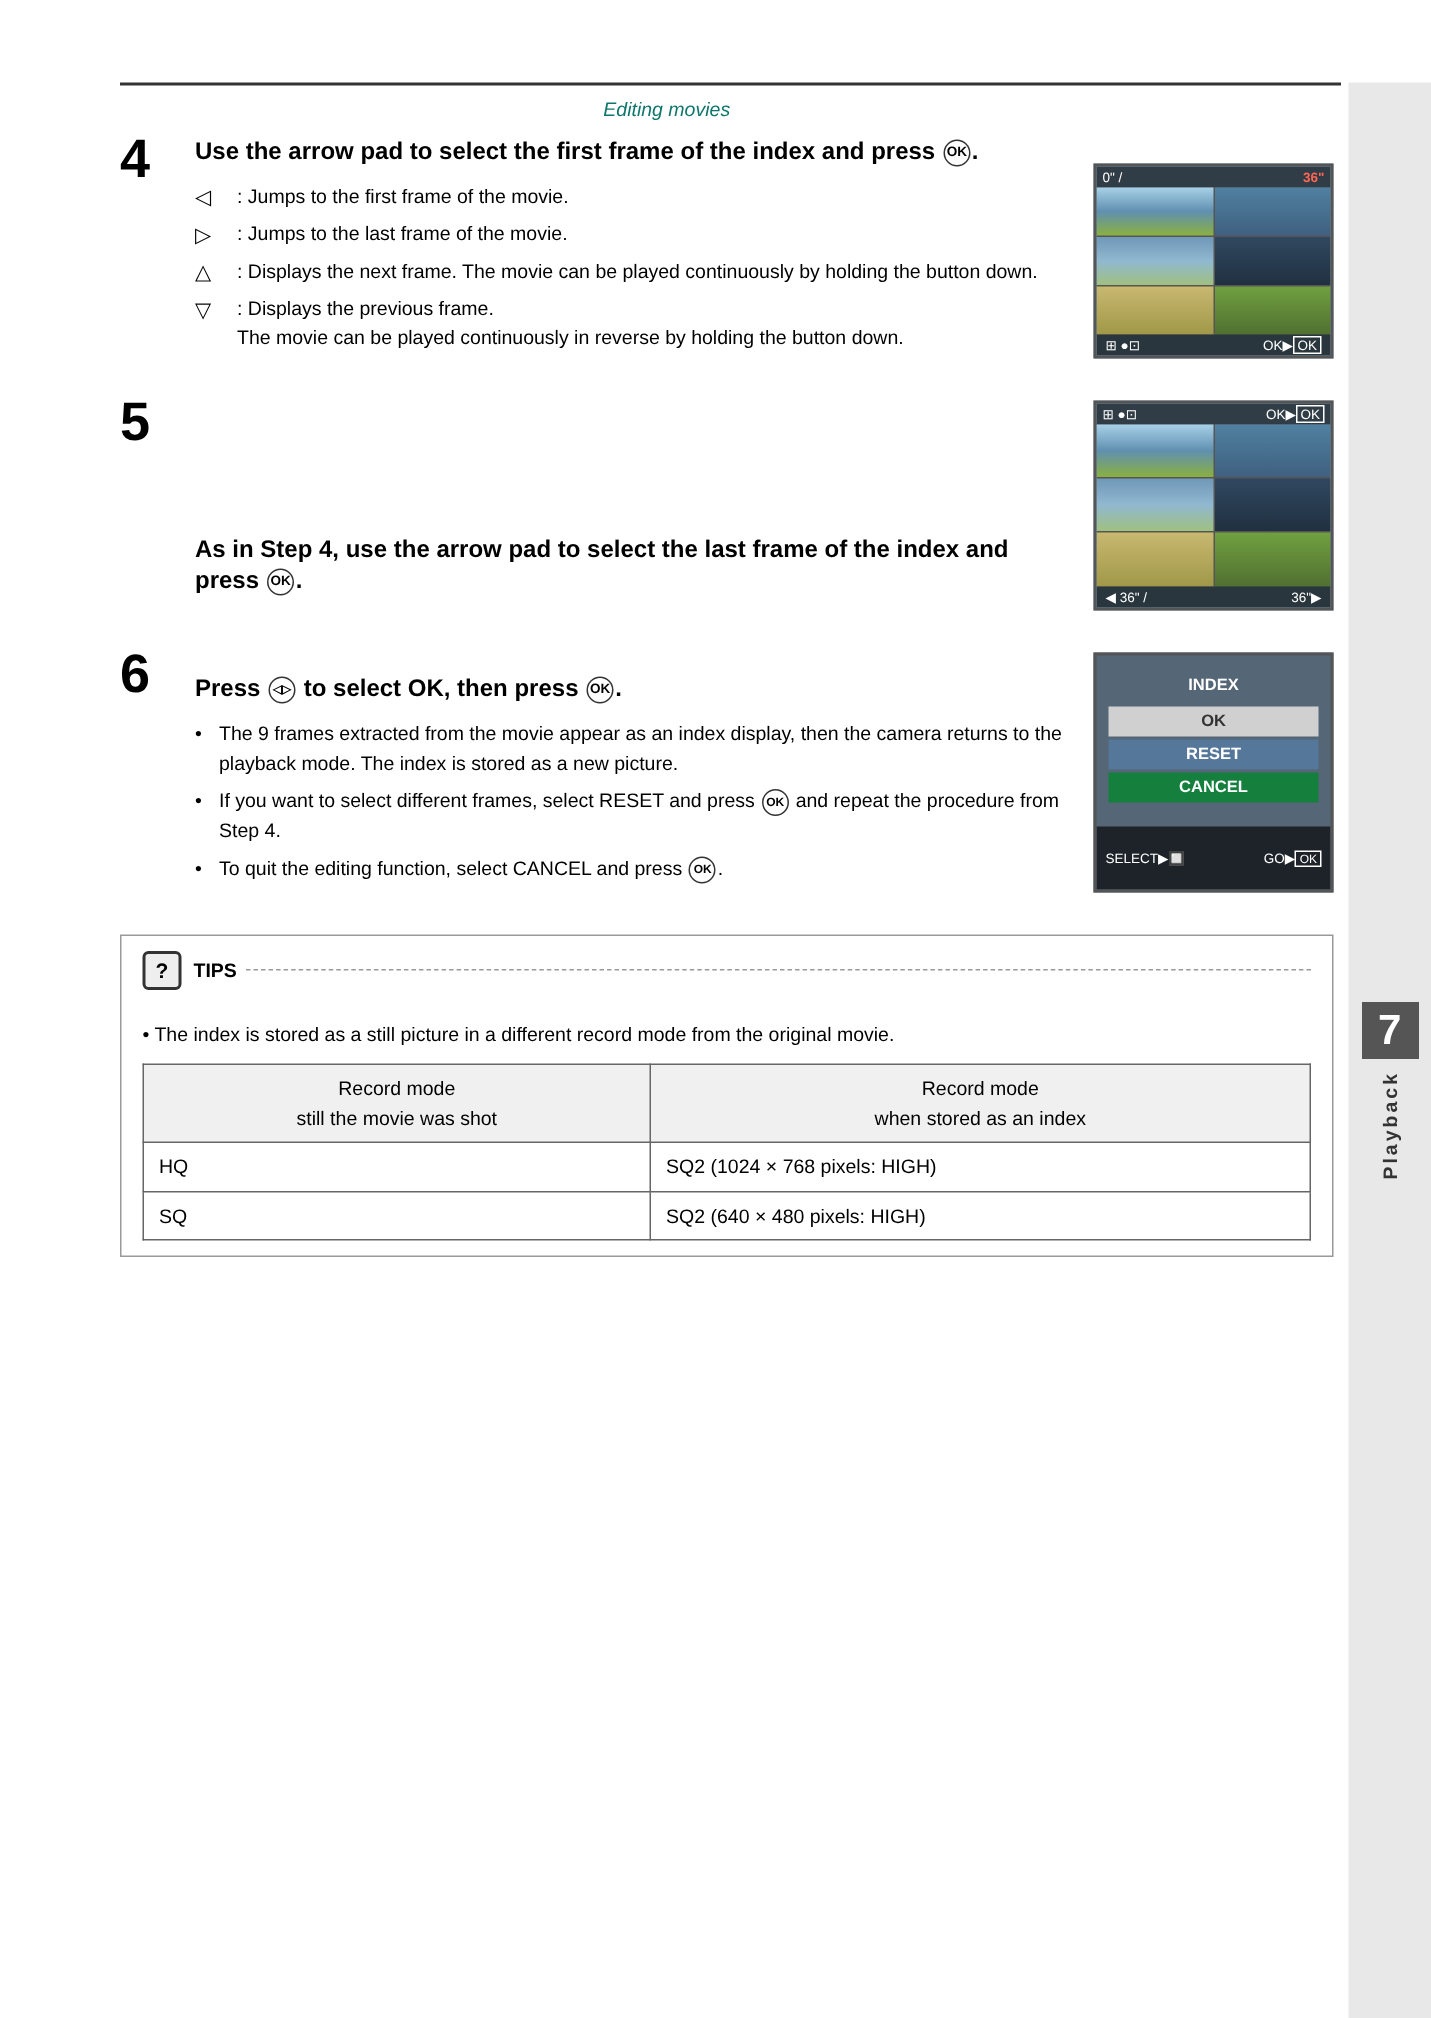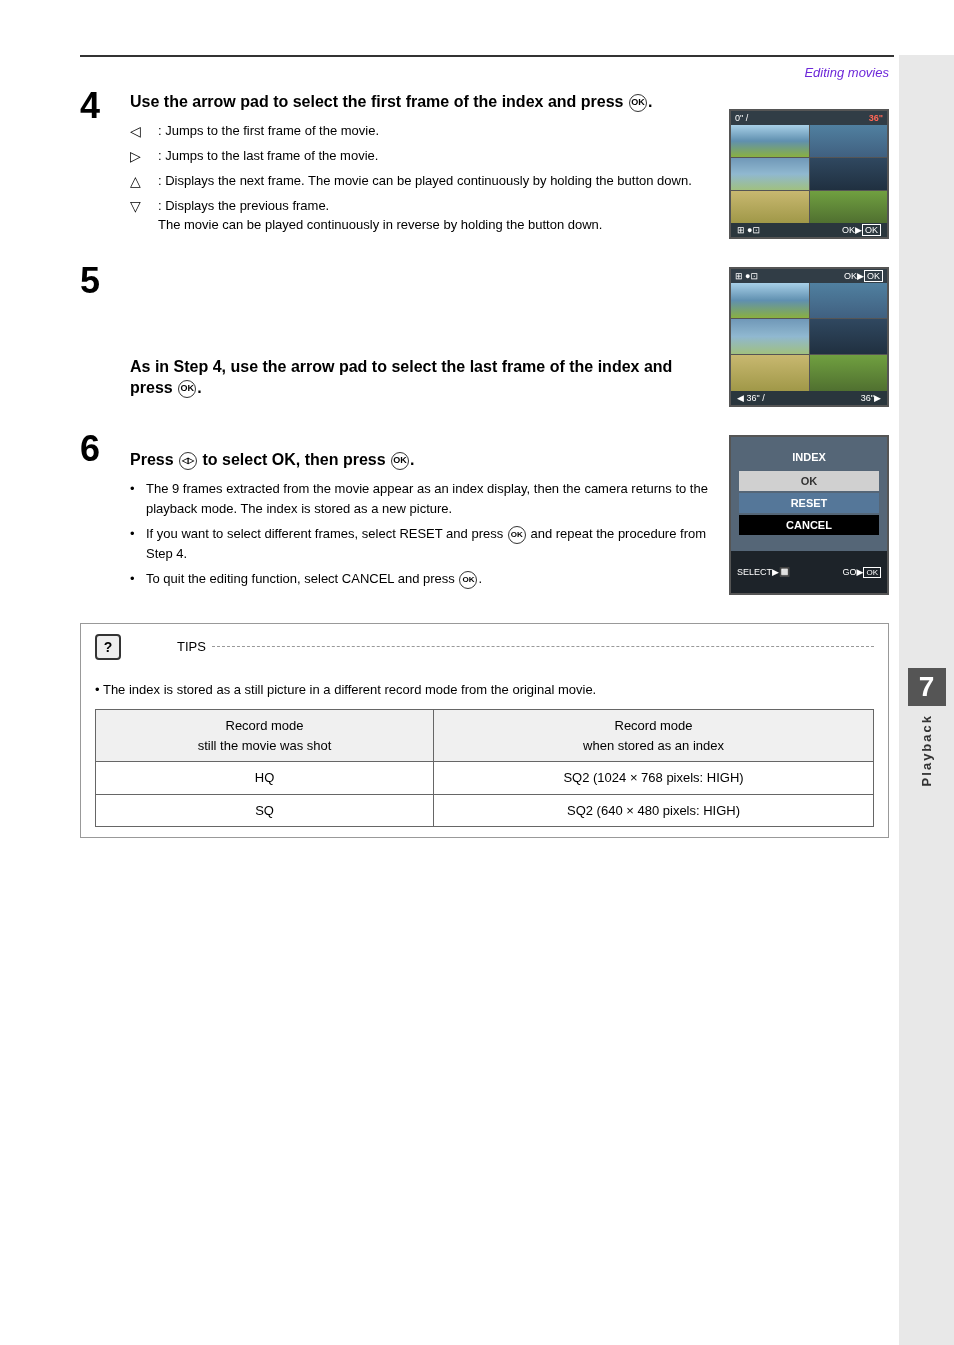--- a/index.html
+++ b/index.html
@@ -20,25 +20,25 @@
       padding: 0;
     }
     
     .top-rule {
       border-top: 2px solid #333;
       margin: 0 60px 0 80px;
       margin-top: 55px;
     }
     
     .page-header {
-      text-align: right;
+      text-align: center;
       padding: 8px 65px 0 0;
       font-style: italic;
       font-size: 13px;
-      color: #6d28d9;
+      color: #0f766e;
     }
     
     .sidebar {
       position: absolute;
       right: 0;
       top: 0;
       bottom: 0;
       width: 55px;
       background: #e8e8e8;
       display: flex;
@@ -186,21 +186,21 @@
       text-align: center;
       padding: 4px 12px;
       font-size: 11px;
       font-weight: bold;
       margin: 2px 0;
       cursor: pointer;
     }
     .menu-item-index { color: #fff; background: none; }
     .menu-item-ok { color: #333; background: #d0d0d0; }
     .menu-item-reset { color: #fff; background: #557799; }
-    .menu-item-cancel { color: #fff; background: #000000; }
+    .menu-item-cancel { color: #fff; background: #15803d; }
     .menu-bottom-bar {
       position: absolute;
       bottom: 0;
       left: 0;
       right: 0;
       background: rgba(0,0,0,0.65);
       color: #fff;
       font-size: 9px;
       padding: 16px 6px;
       display: flex;
@@ -238,23 +238,22 @@
       border-radius: 4px;
       display: flex;
       align-items: center;
       justify-content: center;
       font-size: 14px;
       font-weight: bold;
       margin-right: 8px;
       background: #eee;
     }
     .tips-label {
-      font-weight: normal;
+      font-weight: bold;
       font-size: 13px;
-      margin-left: 48px;
     }
     .tips-dashes {
       flex: 1;
       border-top: 1px dashed #999;
       margin-left: 6px;
     }
     .tips-body {
       font-size: 13px;
       line-height: 1.5;
       margin-top: 20px;
@@ -269,21 +268,21 @@
     .record-table th {
       border: 1px solid #666;
       padding: 6px 10px;
       text-align: center;
       background: #f0f0f0;
       font-weight: normal;
     }
     .record-table td {
       border: 1px solid #666;
       padding: 6px 10px;
-      text-align: center;
+      text-align: left;
     }
     
     .ok-circle {
       display: inline-flex;
       align-items: center;
       justify-content: center;
       border: 1.5px solid #333;
       border-radius: 50%;
       width: 18px;
       height: 18px;

